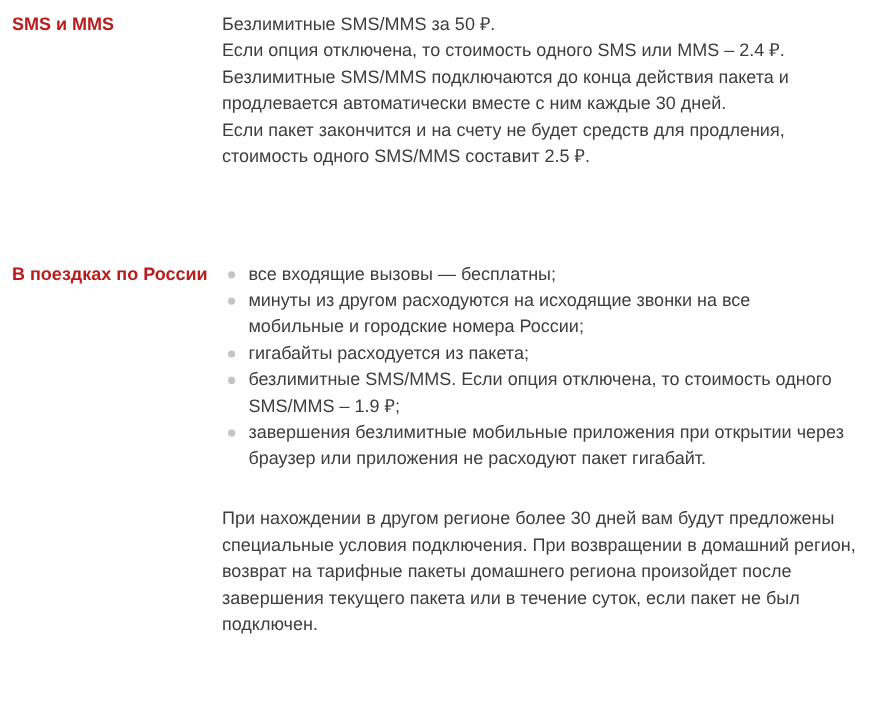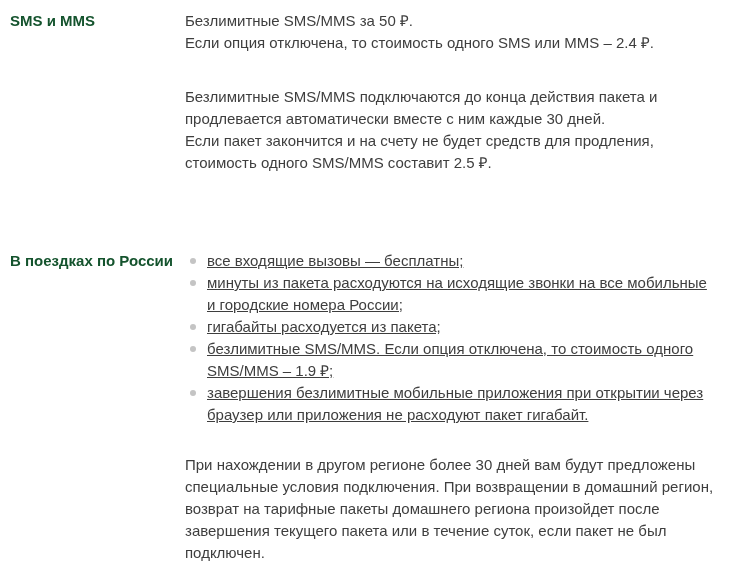--- a/index.html
+++ b/index.html
@@ -24,32 +24,31 @@
     align-items: start;
   }
   .row + .row {
     margin-top: 76px;
   }
   .label {
     margin: 0;
     font-size: 15px;
     font-weight: bold;
     line-height: 22px;
-    color: #14532d;
+    color: #b91c1c;
   }
   .content {
     font-size: 15px;
     line-height: 22px;
     max-width: 535px;
   }
   .content p {
     margin: 0;
   }
   .block + .block {
-    margin-top: 32px;
   }
   ul.bullets {
     list-style: none;
     margin: 0;
     padding: 0;
   }
   ul.bullets + .block {
     margin-top: 28px;
   }
   ul.bullets li {
@@ -59,21 +58,20 @@
   .dot {
     flex: 0 0 auto;
     width: 6px;
     height: 6px;
     border-radius: 50%;
     background: #c4c4c4;
     margin: 8px 11px 0 5px;
   }
   .bullet-text {
     max-width: 500px;
-    text-decoration: underline;
   }
 </style>
 </head>
 <body>
 
 <main class="doc">
 
   <section class="row">
     <h3 class="label">SMS и MMS</h3>
     <div class="content">
@@ -91,21 +89,21 @@
   <section class="row">
     <h3 class="label">В поездках по России</h3>
     <div class="content">
       <ul class="bullets">
         <li>
           <span class="dot"></span>
           <span class="bullet-text">все входящие вызовы — бесплатны;</span>
         </li>
         <li>
           <span class="dot"></span>
-          <span class="bullet-text">минуты из пакета расходуются на исходящие звонки на все мобильные и городские номера России;</span>
+          <span class="bullet-text">минуты из другом расходуются на исходящие звонки на все мобильные и городские номера России;</span>
         </li>
         <li>
           <span class="dot"></span>
           <span class="bullet-text">гигабайты расходуется из пакета;</span>
         </li>
         <li>
           <span class="dot"></span>
           <span class="bullet-text">безлимитные SMS/MMS. Если опция отключена, то стоимость одного SMS/MMS – 1.9 ₽;</span>
         </li>
         <li>

